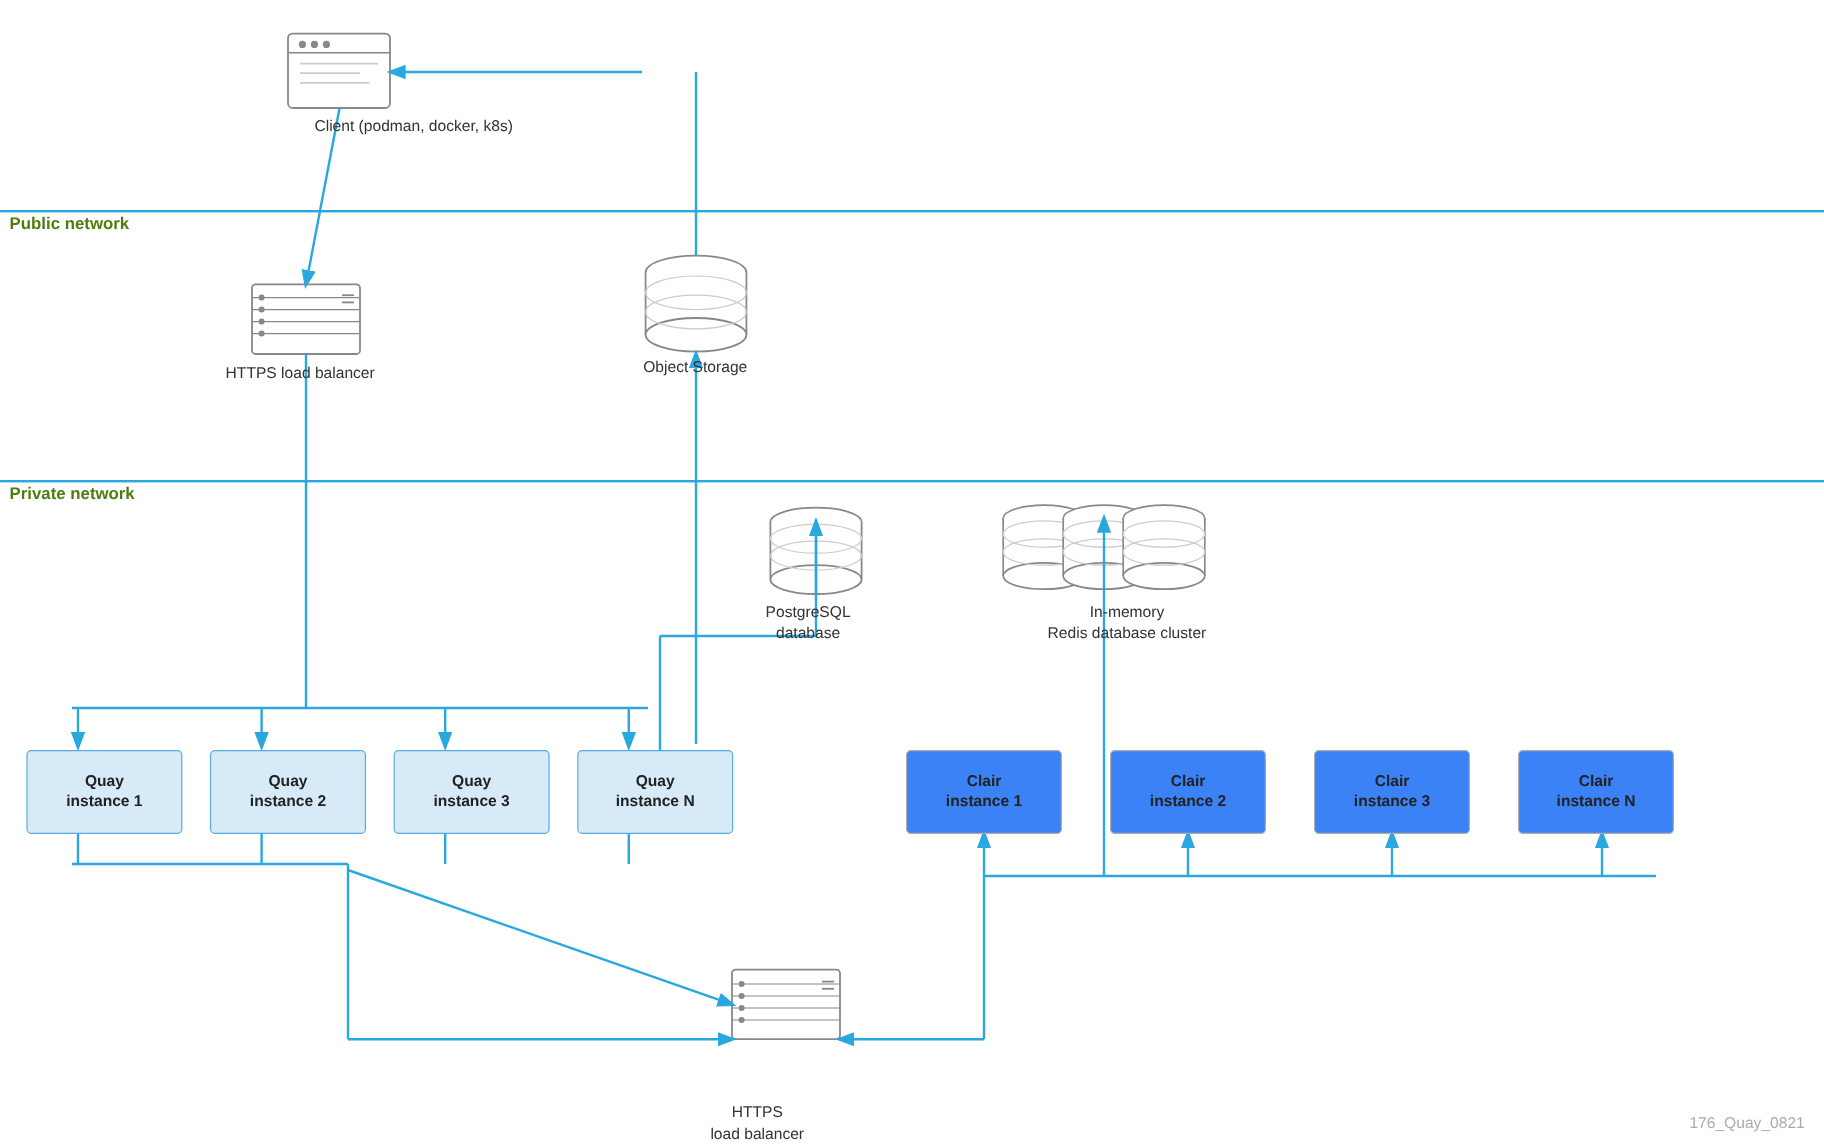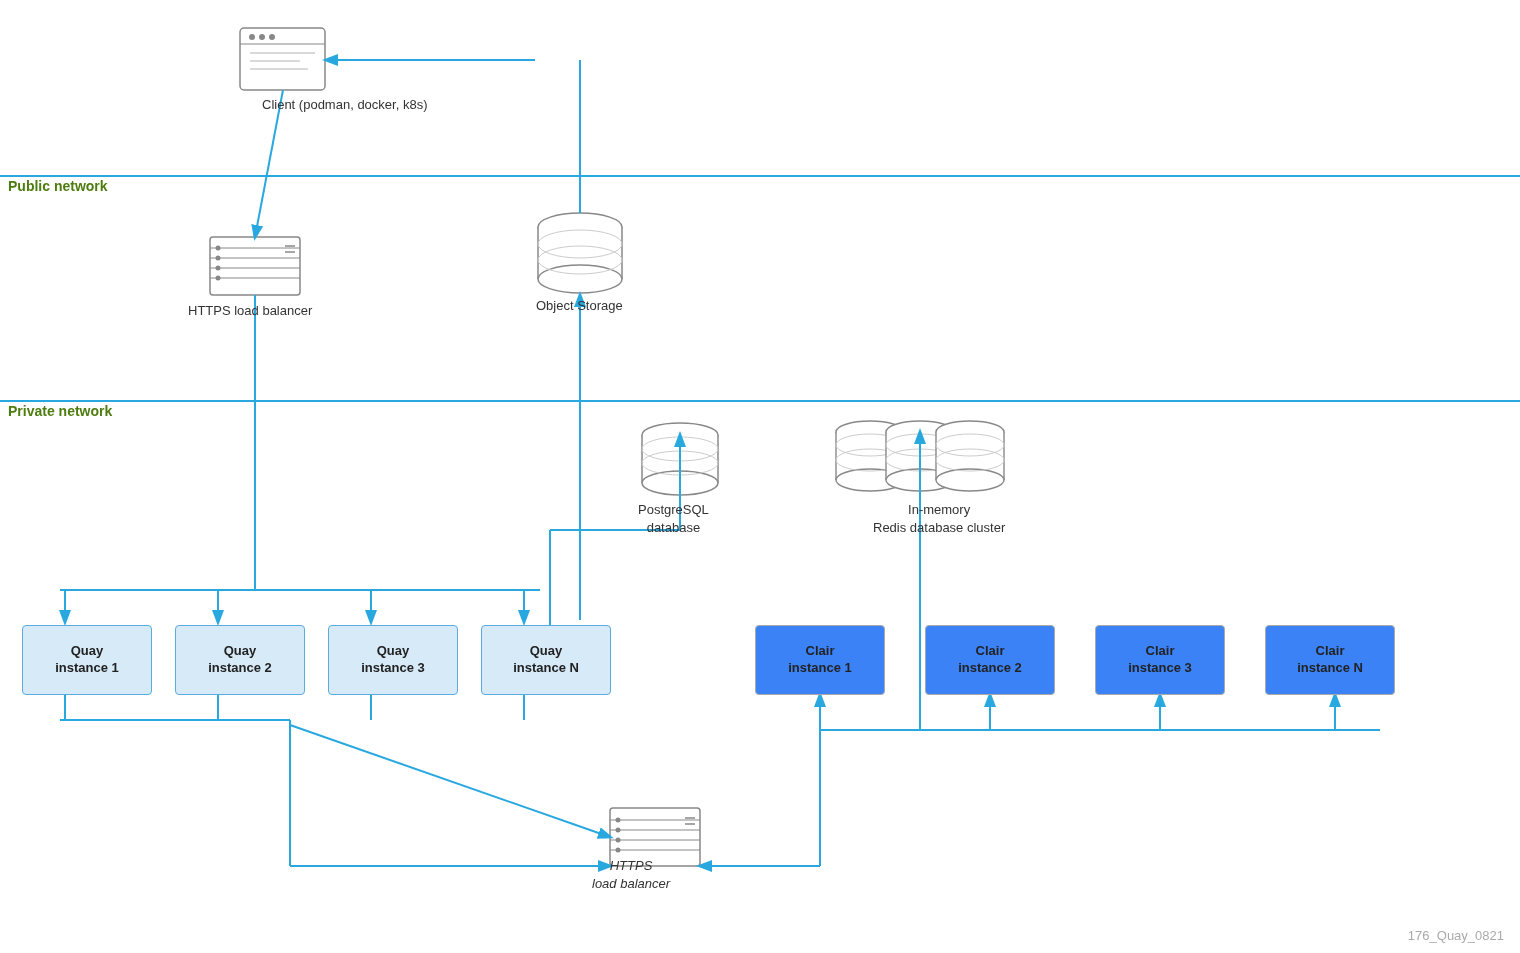--- a/index.html
+++ b/index.html
@@ -287,19 +287,19 @@
   <div class="box box-gray" style="position:absolute; left:925px; top:625px; width:130px; height:70px;">
     <span class="box-label">Clair<br>instance 2</span>
   </div>
   <div class="box box-gray" style="position:absolute; left:1095px; top:625px; width:130px; height:70px;">
     <span class="box-label">Clair<br>instance 3</span>
   </div>
   <div class="box box-gray" style="position:absolute; left:1265px; top:625px; width:130px; height:70px;">
     <span class="box-label">Clair<br>instance N</span>
   </div>
 
-  <div class="component-wrap" style="left: 592px; top: 853px; font-style: italic;">
+  <div class="component-wrap" style="left: 592px; top: 914px;">
     <div class="component-label">HTTPS<br>load balancer</div>
   </div>
 
   <div class="watermark">176_Quay_0821</div>
 
 </div>
 
 </body></html>

